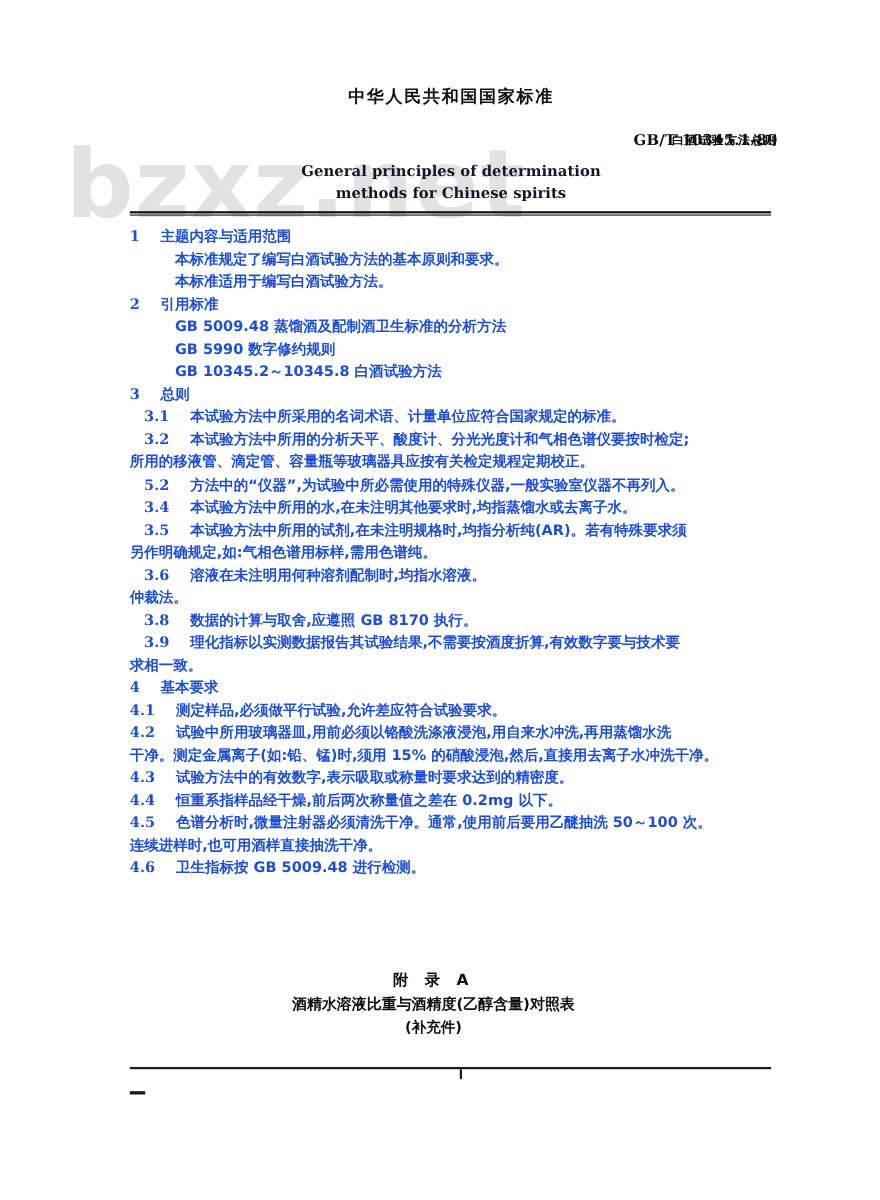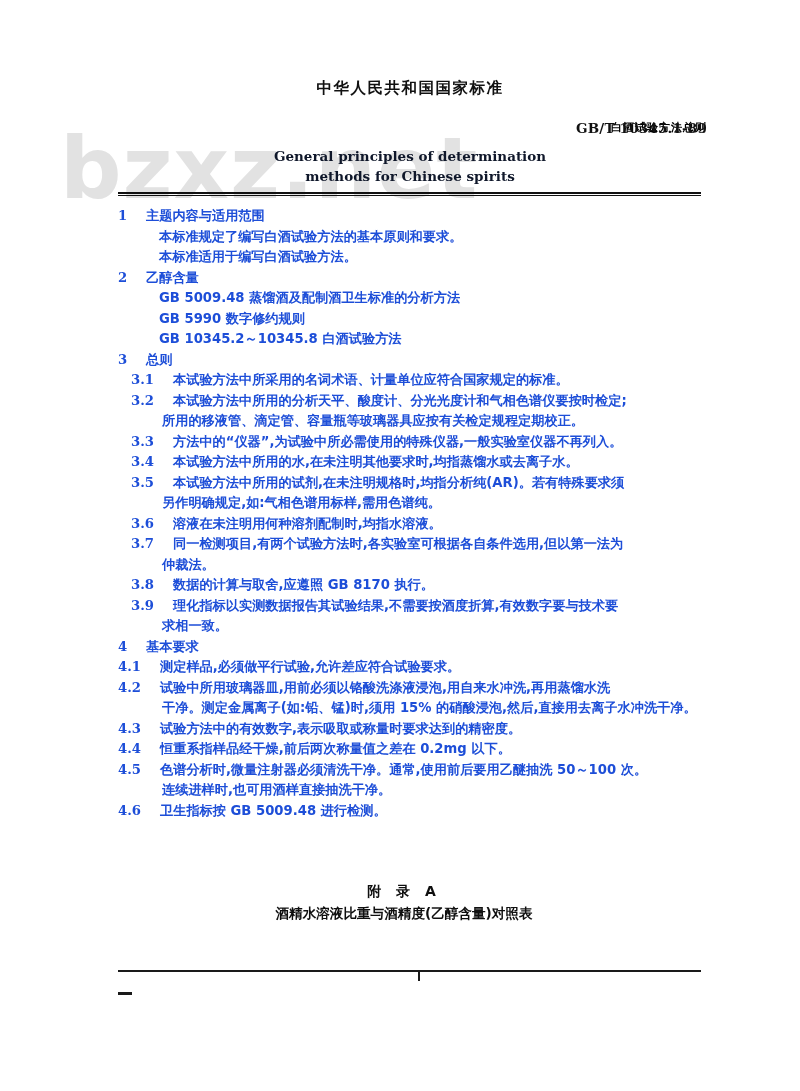--- a/index.html
+++ b/index.html
@@ -158,34 +158,34 @@
     font-weight: bold;
     font-size: 13.2px;
     line-height: 20.5px;
     white-space: nowrap;
     letter-spacing: 0px;
   }
   
   .i0  { padding-left: 0px; }
   .i1  { padding-left: 13px; }   
   .i2  { padding-left: 41px; }   
-  .ihang { padding-left: 0px; margin-left: 44px; }  
+  .ihang { padding-left: 0px; }  
 
   .num {
     display: inline-block;
     font-family: "DejaVu Serif", "Liberation Serif", serif;
     font-weight: bold;
   }
   .num-w1 { width: 28px; }   
   .num-w2 { width: 42px; }
 
   
   .appendix {
     position: absolute;
-    left: 112px;
+    left: 102px;
     top: 880px;
     width: 584px;
     text-align: center;
     color: #0f0f0f;
   }
   .apx-head {
     font-family: "DejaVu Sans", "Liberation Sans", sans-serif;
     font-weight: bold;
     font-size: 14px;
     letter-spacing: 5px;
@@ -226,52 +226,52 @@
       <div>General principles of determination</div>
       <div>methods for Chinese spirits</div>
     </div>
 
     <div class="rule-top"></div>
 
     <div class="body-block" id="body-block">
         <div class="ln i0"><span class="num num-w1">1</span><span>主题内容与适用范围</span></div>
         <div class="ln i2"><span>本标准规定了编写白酒试验方法的基本原则和要求。</span></div>
         <div class="ln i2"><span>本标准适用于编写白酒试验方法。</span></div>
-        <div class="ln i0"><span class="num num-w1">2</span><span>乙醇含量</span></div>
+        <div class="ln i0"><span class="num num-w1">2</span><span>引用标准</span></div>
         <div class="ln i2"><span>GB 5009.48    蒸馏酒及配制酒卫生标准的分析方法</span></div>
         <div class="ln i2"><span>GB 5990    数字修约规则</span></div>
         <div class="ln i2"><span>GB 10345.2～10345.8    白酒试验方法</span></div>
         <div class="ln i0"><span class="num num-w1">3</span><span>总则</span></div>
         <div class="ln i1"><span class="num num-w2">3.1</span><span>本试验方法中所采用的名词术语、计量单位应符合国家规定的标准。</span></div>
         <div class="ln i1"><span class="num num-w2">3.2</span><span>本试验方法中所用的分析天平、酸度计、分光光度计和气相色谱仪要按时检定;</span></div>
         <div class="ln ihang"><span>所用的移液管、滴定管、容量瓶等玻璃器具应按有关检定规程定期校正。</span></div>
-        <div class="ln i1"><span class="num num-w2">3.3</span><span>方法中的“仪器”,为试验中所必需使用的特殊仪器,一般实验室仪器不再列入。</span></div>
+        <div class="ln i1"><span class="num num-w2">5.2</span><span>方法中的“仪器”,为试验中所必需使用的特殊仪器,一般实验室仪器不再列入。</span></div>
         <div class="ln i1"><span class="num num-w2">3.4</span><span>本试验方法中所用的水,在未注明其他要求时,均指蒸馏水或去离子水。</span></div>
         <div class="ln i1"><span class="num num-w2">3.5</span><span>本试验方法中所用的试剂,在未注明规格时,均指分析纯(AR)。若有特殊要求须</span></div>
         <div class="ln ihang"><span>另作明确规定,如:气相色谱用标样,需用色谱纯。</span></div>
         <div class="ln i1"><span class="num num-w2">3.6</span><span>溶液在未注明用何种溶剂配制时,均指水溶液。</span></div>
-        <div class="ln i1"><span class="num num-w2">3.7</span><span>同一检测项目,有两个试验方法时,各实验室可根据各自条件选用,但以第一法为</span></div>
         <div class="ln ihang"><span>仲裁法。</span></div>
         <div class="ln i1"><span class="num num-w2">3.8</span><span>数据的计算与取舍,应遵照 GB 8170 执行。</span></div>
         <div class="ln i1"><span class="num num-w2">3.9</span><span>理化指标以实测数据报告其试验结果,不需要按酒度折算,有效数字要与技术要</span></div>
         <div class="ln ihang"><span>求相一致。</span></div>
         <div class="ln i0"><span class="num num-w1">4</span><span>基本要求</span></div>
         <div class="ln i0"><span class="num num-w2">4.1</span><span>测定样品,必须做平行试验,允许差应符合试验要求。</span></div>
         <div class="ln i0"><span class="num num-w2">4.2</span><span>试验中所用玻璃器皿,用前必须以铬酸洗涤液浸泡,用自来水冲洗,再用蒸馏水洗</span></div>
         <div class="ln ihang"><span>干净。测定金属离子(如:铅、锰)时,须用 15% 的硝酸浸泡,然后,直接用去离子水冲洗干净。</span></div>
         <div class="ln i0"><span class="num num-w2">4.3</span><span>试验方法中的有效数字,表示吸取或称量时要求达到的精密度。</span></div>
         <div class="ln i0"><span class="num num-w2">4.4</span><span>恒重系指样品经干燥,前后两次称量值之差在 0.2mg 以下。</span></div>
         <div class="ln i0"><span class="num num-w2">4.5</span><span>色谱分析时,微量注射器必须清洗干净。通常,使用前后要用乙醚抽洗 50～100 次。</span></div>
         <div class="ln ihang"><span>连续进样时,也可用酒样直接抽洗干净。</span></div>
         <div class="ln i0"><span class="num num-w2">4.6</span><span>卫生指标按 GB 5009.48 进行检测。</span></div>
       </div>
 
     <div class="appendix">
       <div class="apx-head">附 录 A</div>
       <div class="apx-sub">酒精水溶液比重与酒精度(乙醇含量)对照表</div>
+      <div class="apx-note">(补充件)</div>
     </div>
 
     <div class="rule-bottom"></div>
     <div class="rule-tick"></div>
     <div class="footer-dash"></div>
 
   </div>
 </div>
 
 </body></html>

